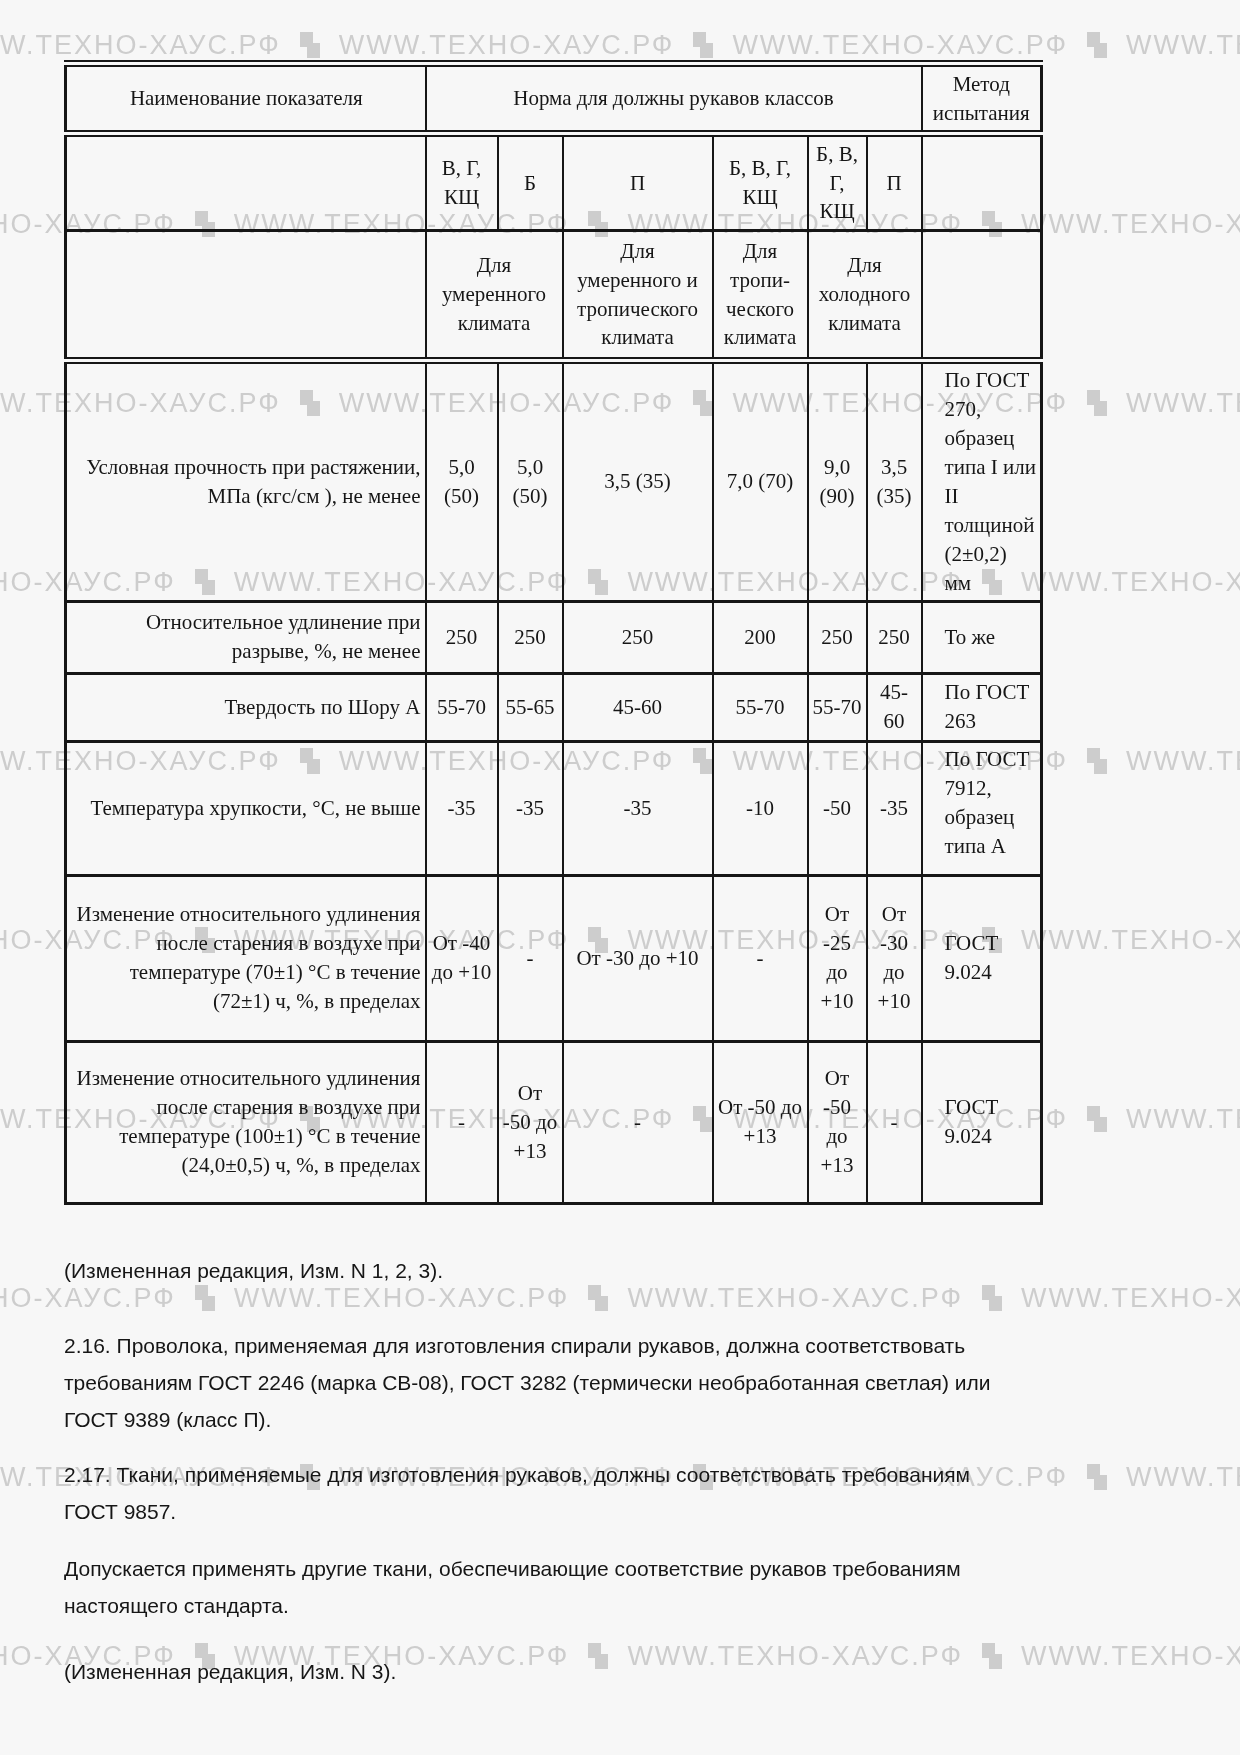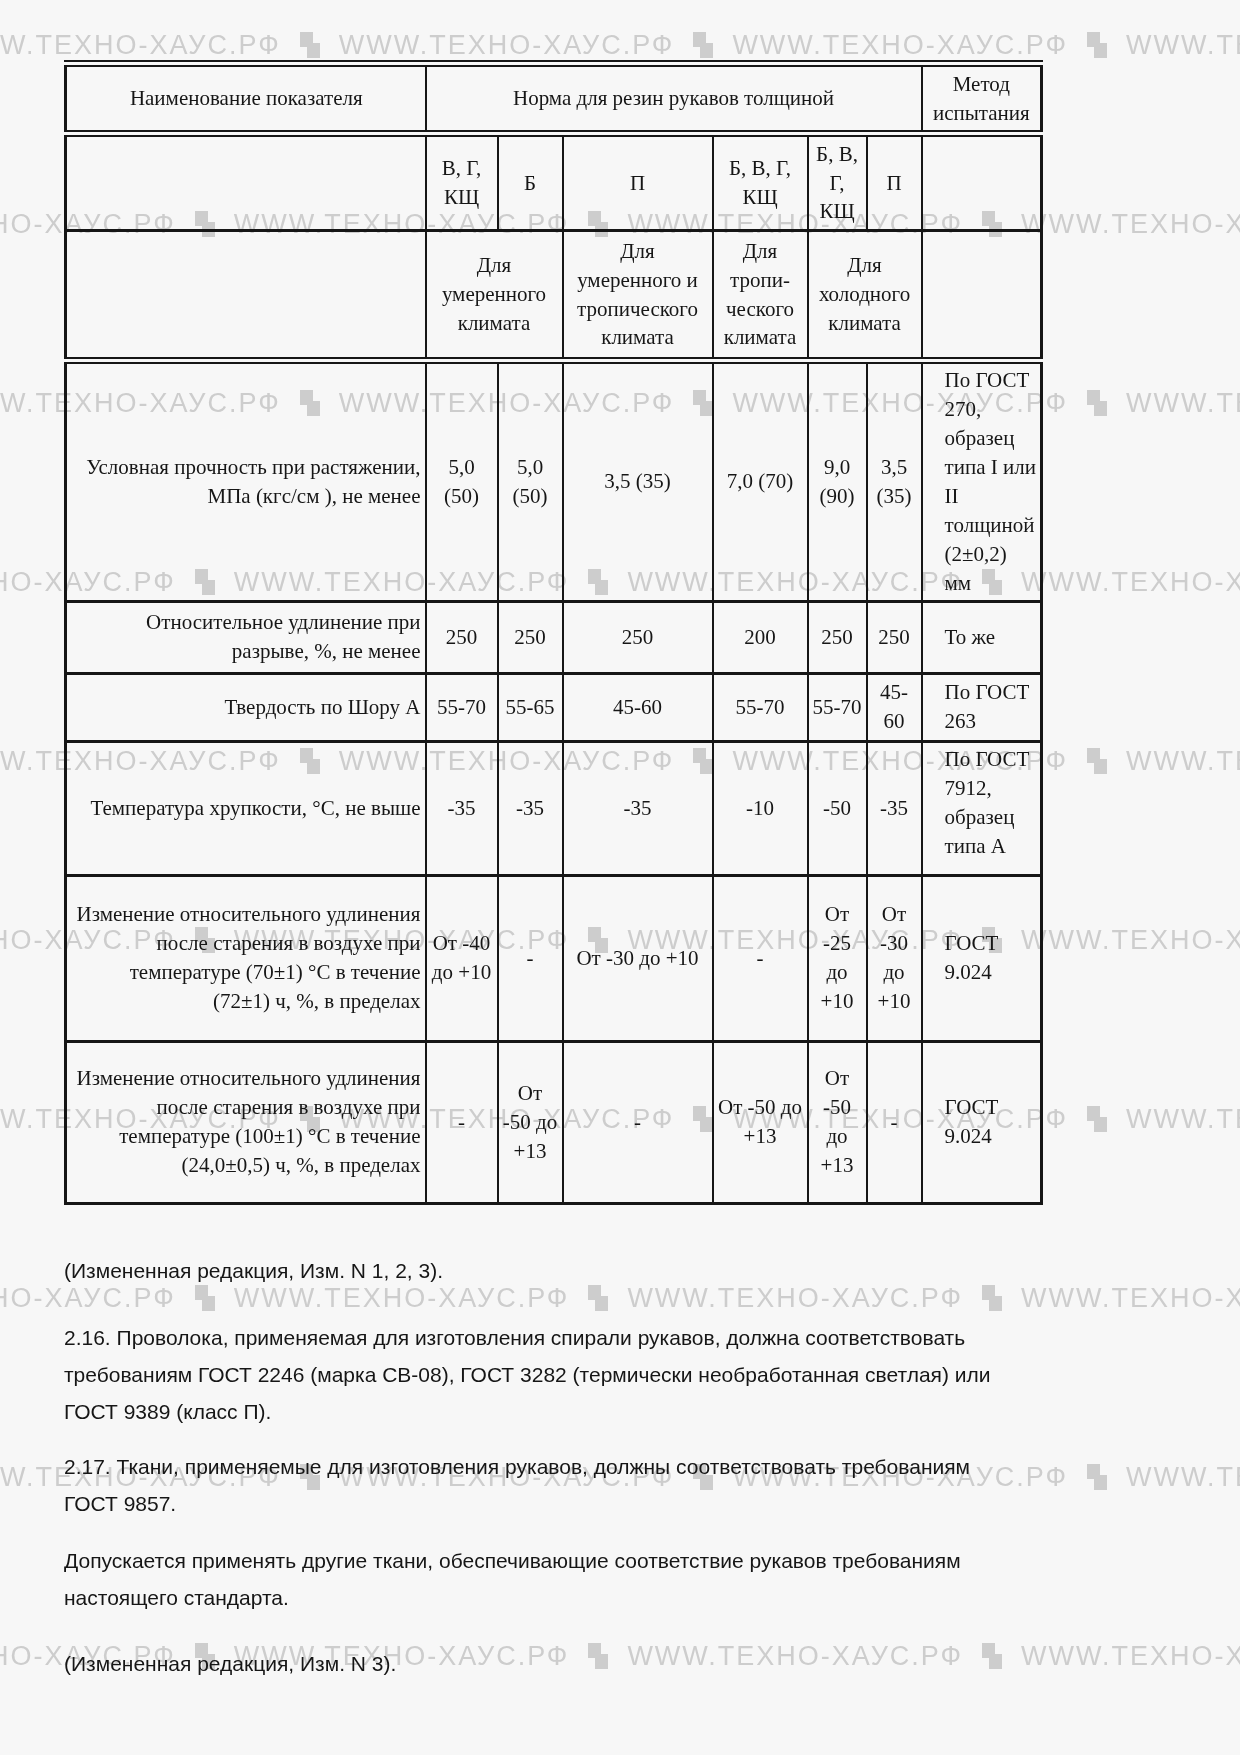--- a/index.html
+++ b/index.html
@@ -35,21 +35,21 @@
   tr.sep-double > td{border-bottom:7px double #161616;}
   tr.hr1{height:70px;}  tr.hr2{height:97px;}  tr.hr3{height:130px;}
   tr.r1{height:228px;}  tr.r2{height:72px;}   tr.r3{height:68px;}
   tr.r4{height:134px;}  tr.r5{height:166px;}  tr.r6{height:162px;}
   
   .paragraphs{
     position:absolute;left:64px;top:1252px;width:960px;z-index:1;
     font-size:21px;line-height:37px;
   }
   .paragraphs p{margin:0;}
-  .paragraphs p.p1{margin-bottom:30px;}
+  .paragraphs p.p1{margin-bottom:38px;}
   .paragraphs p.p2{margin-bottom:18px;}
   .paragraphs p.p3{margin-bottom:20px;}
   .paragraphs p.p4{margin-bottom:29px;}
 </style>
 </head>
 <body>
 
 <div class="page">
 
   <div class="wm-layer" style="color: rgb(205, 205, 205);">
@@ -152,21 +152,21 @@
         <col style="width:65px">
       <col style="width:150px">
         <col style="width:95px">
         <col style="width:59px">
       <col style="width:55px">
         <col style="width:120px">
     </colgroup>
     <tbody>
       <tr class="hr1 sep-double">
         <td class="name" style="text-align:center">Наименование показателя</td>
-        <td colspan="6">Норма для резин рукавов толщиной</td>
+        <td colspan="6">Норма для должны рукавов классов</td>
         <td>Метод испытания</td>
       </tr>
       <tr class="hr2">
         <td></td>
         <td>В, Г, КЩ</td>
         <td>Б</td>
         <td>П</td>
         <td>Б, В, Г, КЩ</td>
         <td>Б, В, Г, КЩ</td>
         <td>П</td>

